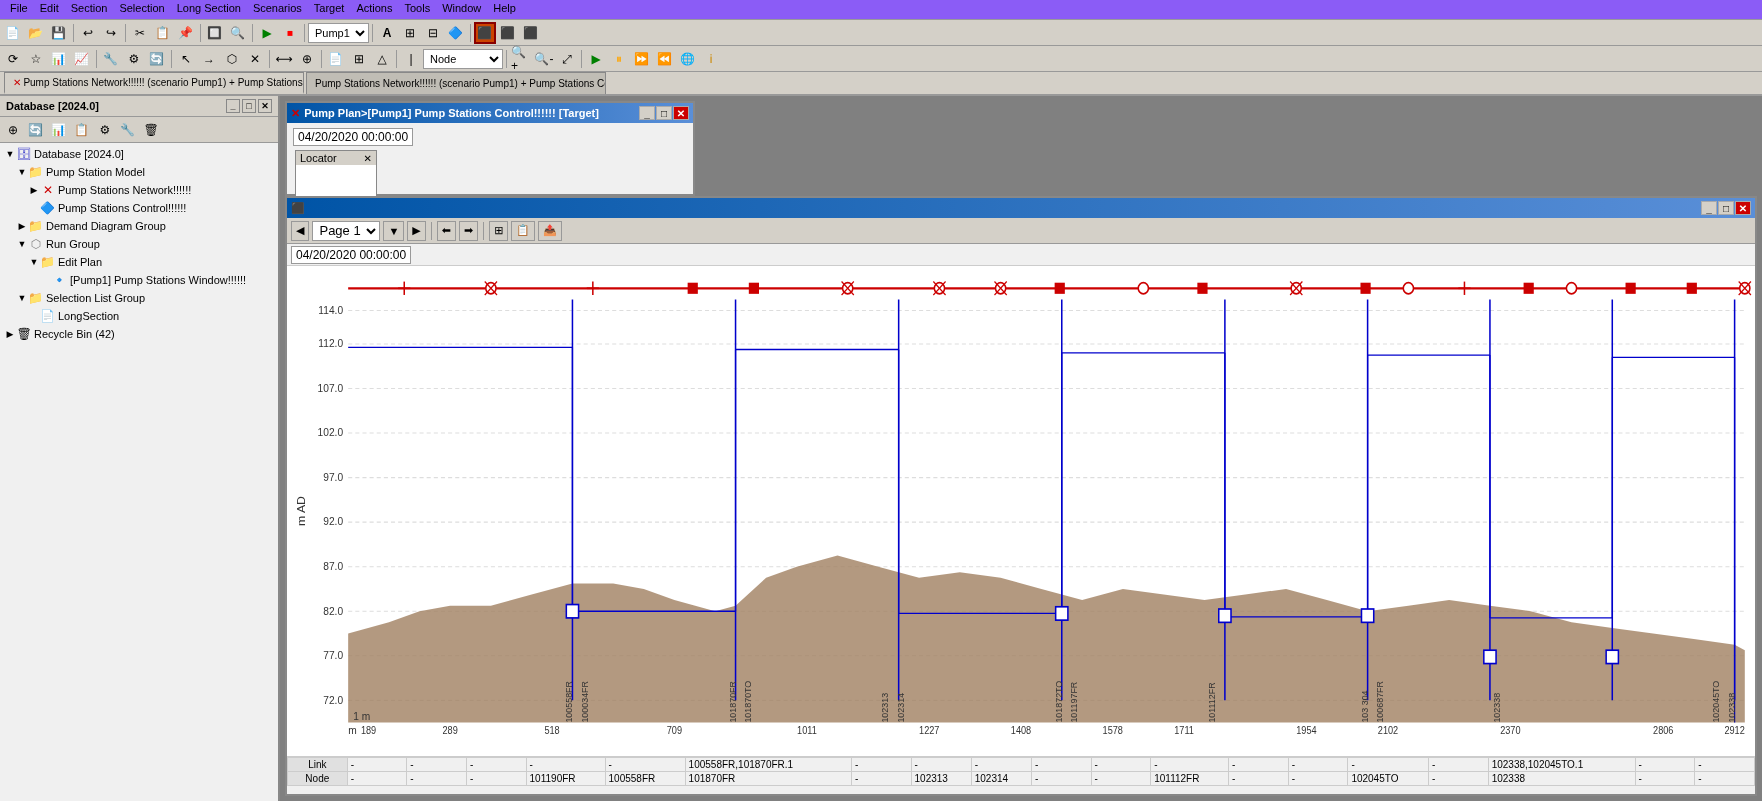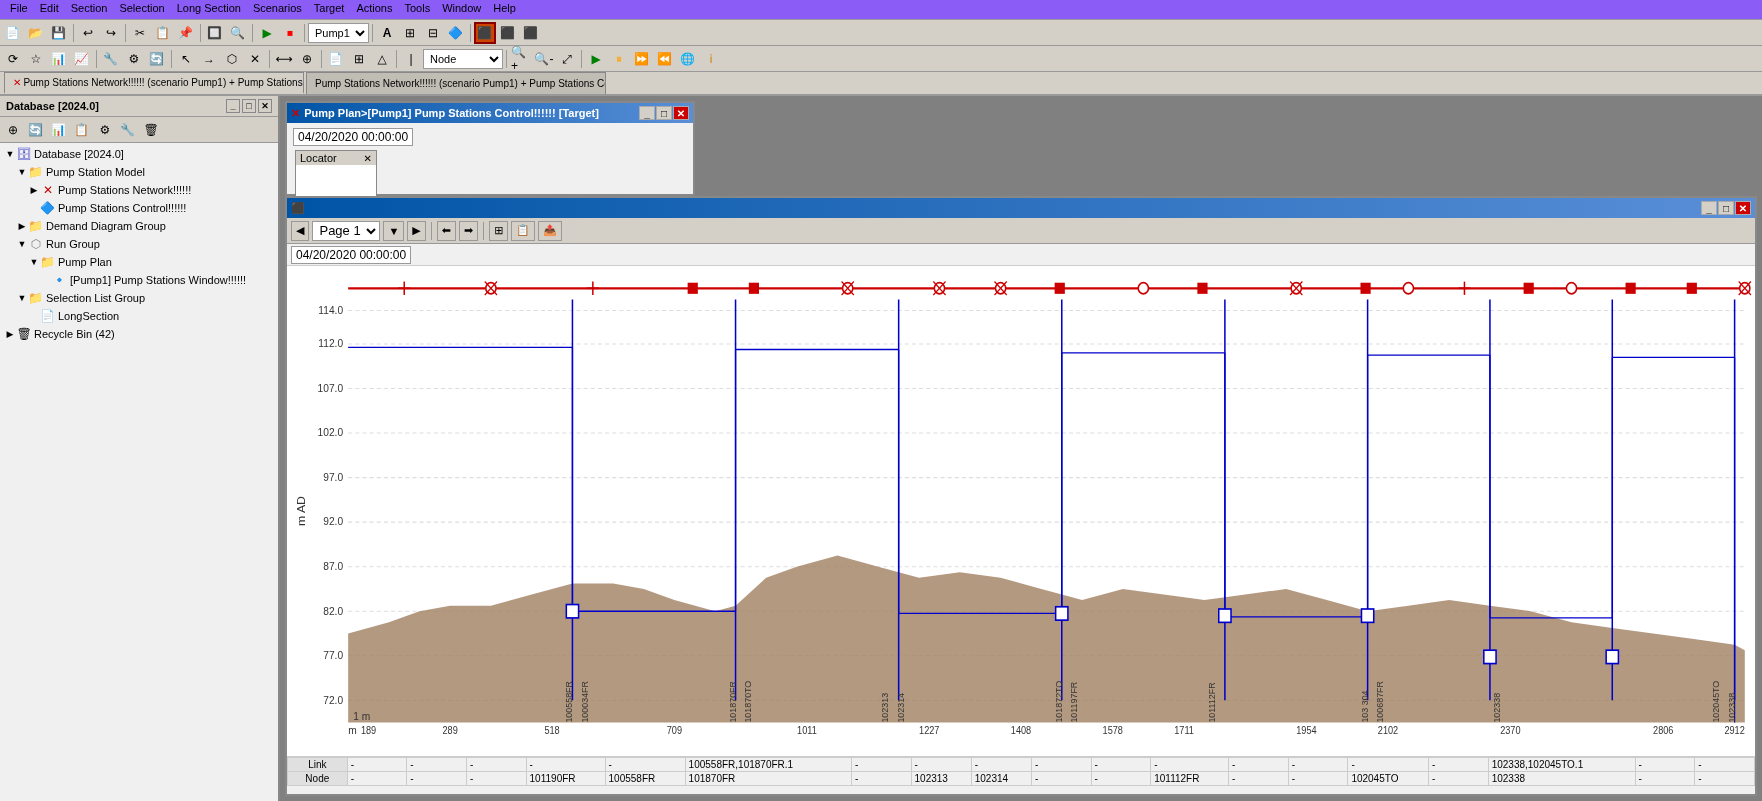--- a/index.html
+++ b/index.html
@@ -247,21 +247,21 @@
         <span class="tree-indent" style="width:12px;"></span>
         <span class="tree-expand">▼</span>
         <span class="tree-icon" style="color:#888;">⬡</span>
         <span class="tree-label">Run Group</span>
       </div>
 
       <div class="tree-item">
         <span class="tree-indent" style="width:24px;"></span>
         <span class="tree-expand">▼</span>
         <span class="tree-icon folder-icon">📁</span>
-        <span class="tree-label">Pump Plan</span>
+        <span class="tree-label">Edit Plan</span>
       </div>
 
       <div class="tree-item">
         <span class="tree-indent" style="width:36px;"></span>
         <span class="tree-expand"> </span>
         <span class="tree-icon" style="color:#0088cc;">🔹</span>
         <span class="tree-label">[Pump1] Pump Stations Window!!!!!!</span>
       </div>
 
       <div class="tree-item">

